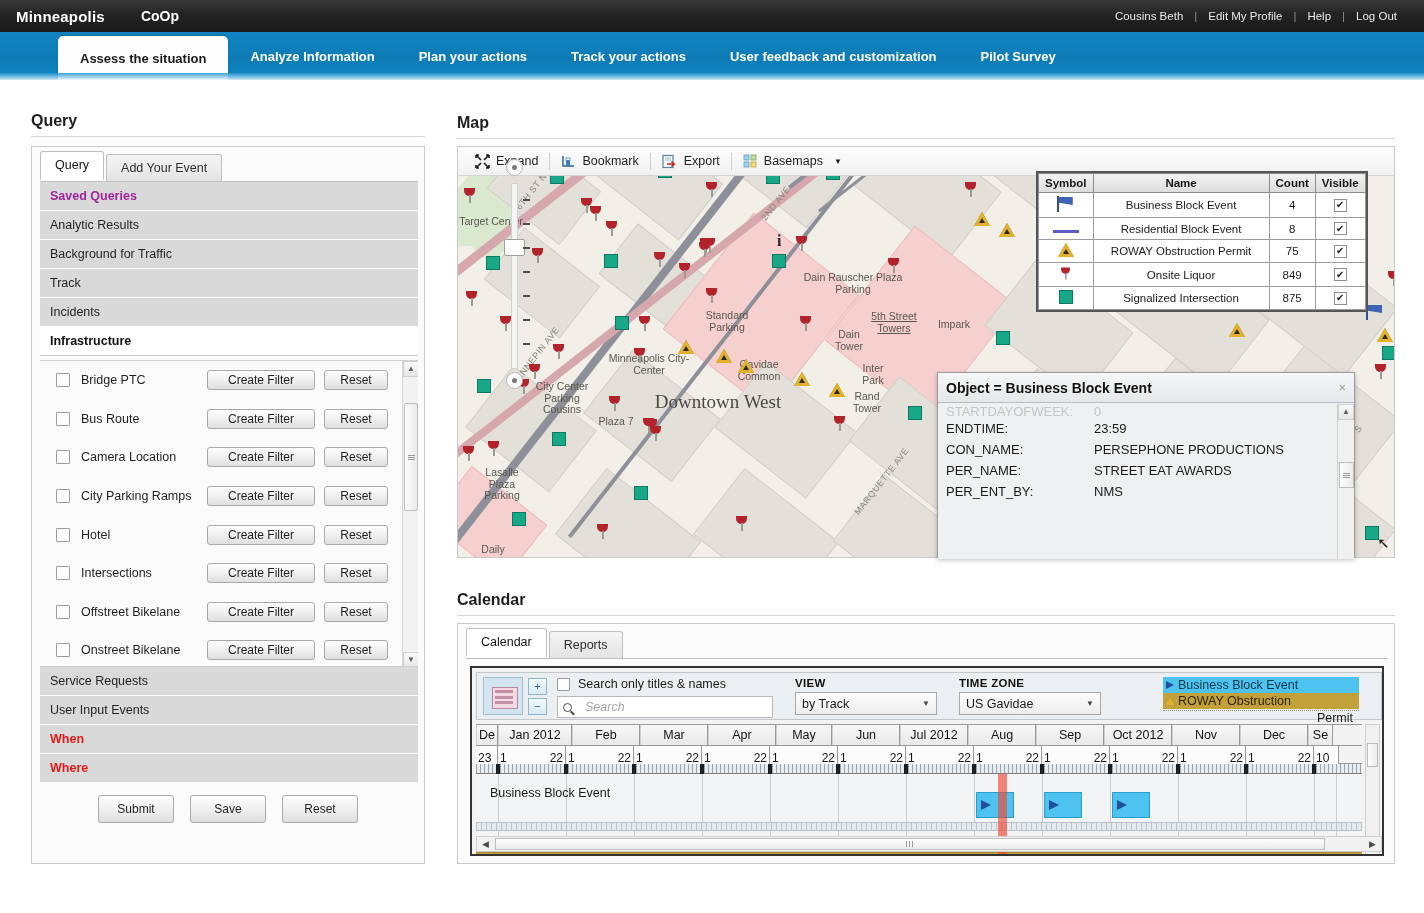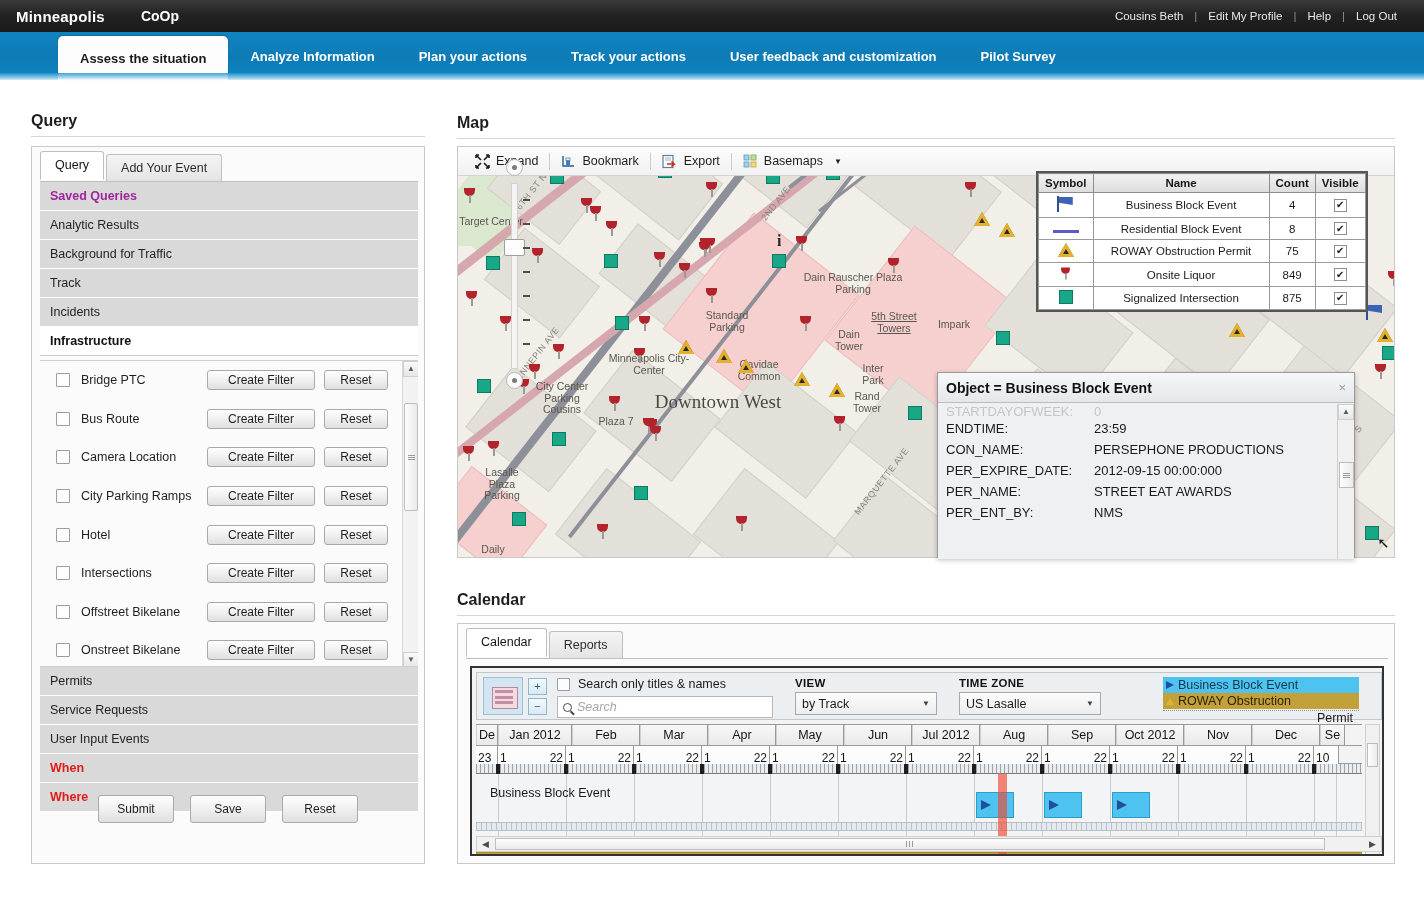--- a/index.html
+++ b/index.html
@@ -222,21 +222,21 @@
   #calicon::before { content:''; position:absolute; left:8px; top:9px; width:24px; height:20px; background:#f4d9e3; border:1px solid #b687a0; }
   #calicon::after { content:''; position:absolute; left:11px; top:12px; width:18px; height:3px; background:#c38fa5; box-shadow: 0 6px 0 #c38fa5, 0 11px 0 #c38fa5; }
   .calzbtn { width: 19px; height: 17px; background: linear-gradient(to bottom,#f2fafd,#d9eaf4); border: 1px solid #8fb6cd;
     display:flex;align-items:center;justify-content:center; font-size: 11px; color: #2d5f7e; cursor: pointer; }
   #calzoomcol { margin-left: 5px; display: flex; flex-direction: column; gap: 3px; flex: 0 0 19px; }
   #calsearchcol { margin-left: 10px; width: 216px; flex: 0 0 216px; }
   #calcbrow { display: flex; align-items: center; gap: 8px; height: 20px; }
   #calcbrow .cbox { width: 13px; height: 13px; flex: 0 0 13px; }
   #calcblabel { font-size: 12.5px; color: #1a1a1a; }
   #calsearchinput { margin-top: 2px; height: 22px; background: #fff; border: 1px solid #b8b8b8;
-    display: flex; align-items: center; padding-left: 5px; gap: 5px; }
+    display: flex; align-items: center; padding-left: 5px; gap: 13px; }
   #calsearchinput .ph { font-size: 12.5px; font-style: italic; color: #a5a5a5; }
   .magn { width: 9px; height: 9px; border: 1.6px solid #4b4b4b; border-radius: 50%; position: relative; flex: 0 0 9px; }
   .magn::after { content:''; position:absolute; right:-4px; bottom:-3px; width:5px; height:1.6px; background:#4b4b4b; transform: rotate(45deg); }
 
   .calfield { margin-left: 22px; }
   .calfieldlbl { font-size: 11.5px; font-weight: bold; color: #111; letter-spacing: .3px; }
   .calselect { margin-top: 3px; width: 142px; height: 23px; background: linear-gradient(to bottom,#fcfcfc,#ededed);
     border: 1px solid #a8a8a8; display: flex; align-items: center; padding: 0 6px; font-size: 12.5px; color: #1a1a1a; cursor: pointer; }
   .calselect .carr { margin-left: auto; font-size: 8px; color: #444; }
 
@@ -391,21 +391,20 @@
       <div id="infrathumb">
           <i></i>
         </div>
       <div class="sbarrow" style="position:absolute;left:0;bottom:0;">
           <span>▼</span>
         </div>
     </div>
   </div>
 
   <div class="qlist" style="top:520px;">
-    <div class="qrow">Permits</div>
     <div class="qrow">Service Requests</div>
     <div class="qrow">User Input Events</div>
     <div class="qrow accent-red">When</div>
     <div class="qrow accent-red">Where</div>
   </div>
 
   <div id="qfooter">
     <div class="btn btn-foot">Submit</div>
     <div class="btn btn-foot">Save</div>
     <div class="btn btn-foot">Reset</div>
@@ -700,24 +699,20 @@
     </div>
     <div class="objrow">
       <div class="objkey">ENDTIME:</div>
       <div>23:59</div>
     </div>
     <div class="objrow">
       <div class="objkey">CON_NAME:</div>
       <div>PERSEPHONE PRODUCTIONS</div>
     </div>
     <div class="objrow">
-      <div class="objkey">PER_EXPIRE_DATE:</div>
-      <div>2012-09-15 00:00:000</div>
-    </div>
-    <div class="objrow">
       <div class="objkey">PER_NAME:</div>
       <div>STREET EAT AWARDS</div>
     </div>
     <div class="objrow">
       <div class="objkey">PER_ENT_BY:</div>
       <div>NMS</div>
     </div>
   </div>
   <div id="objscroll">
     <div class="sbarrow" style="position:absolute;left:0;top:0;">
@@ -762,21 +757,21 @@
       <div class="calfield">
         <div class="calfieldlbl">VIEW</div>
         <div class="calselect">
           <span>by Track</span>
           <span class="carr">▼</span>
         </div>
       </div>
       <div class="calfield">
         <div class="calfieldlbl">TIME ZONE</div>
         <div class="calselect">
-          <span>US Lasalle</span>
+          <span>US Gavidae</span>
           <span class="carr">▼</span>
         </div>
       </div>
 
       <div id="callegend">
         <div class="clgitem c1">
           <span class="ef" style="width:0;height:0;border-left:8px solid #1f4f9c;border-top:4px solid transparent;border-bottom:4px solid transparent;"></span>
           <span class="ctxt">Business Block Event</span>
         </div>
         <div class="clgitem c2">
@@ -786,21 +781,21 @@
         <div id="clgcont">Permit</div>
       </div>
     </div>
 
     <div id="tlmonths">
       <div class="tlmo" style="width:22px;">De</div>
       <div class="tlmo" style="width:74px;">Jan 2012</div>
       <div class="tlmo" style="width:68px;">Feb</div>
       <div class="tlmo" style="width:68px;">Mar</div>
       <div class="tlmo" style="width:68px;">Apr</div>
-      <div class="tlmo" style="width:68px;">May</div>
+      <div class="tlmo" style="width:56px;">May</div>
       <div class="tlmo" style="width:68px;">Jun</div>
       <div class="tlmo" style="width:68px;">Jul 2012</div>
       <div class="tlmo" style="width:68px;">Aug</div>
       <div class="tlmo" style="width:68px;">Sep</div>
       <div class="tlmo" style="width:68px;">Oct 2012</div>
       <div class="tlmo" style="width:68px;">Nov</div>
       <div class="tlmo" style="width:68px;">Dec</div>
       <div class="tlmo" style="width:25px;">Se</div>
     </div>
 

